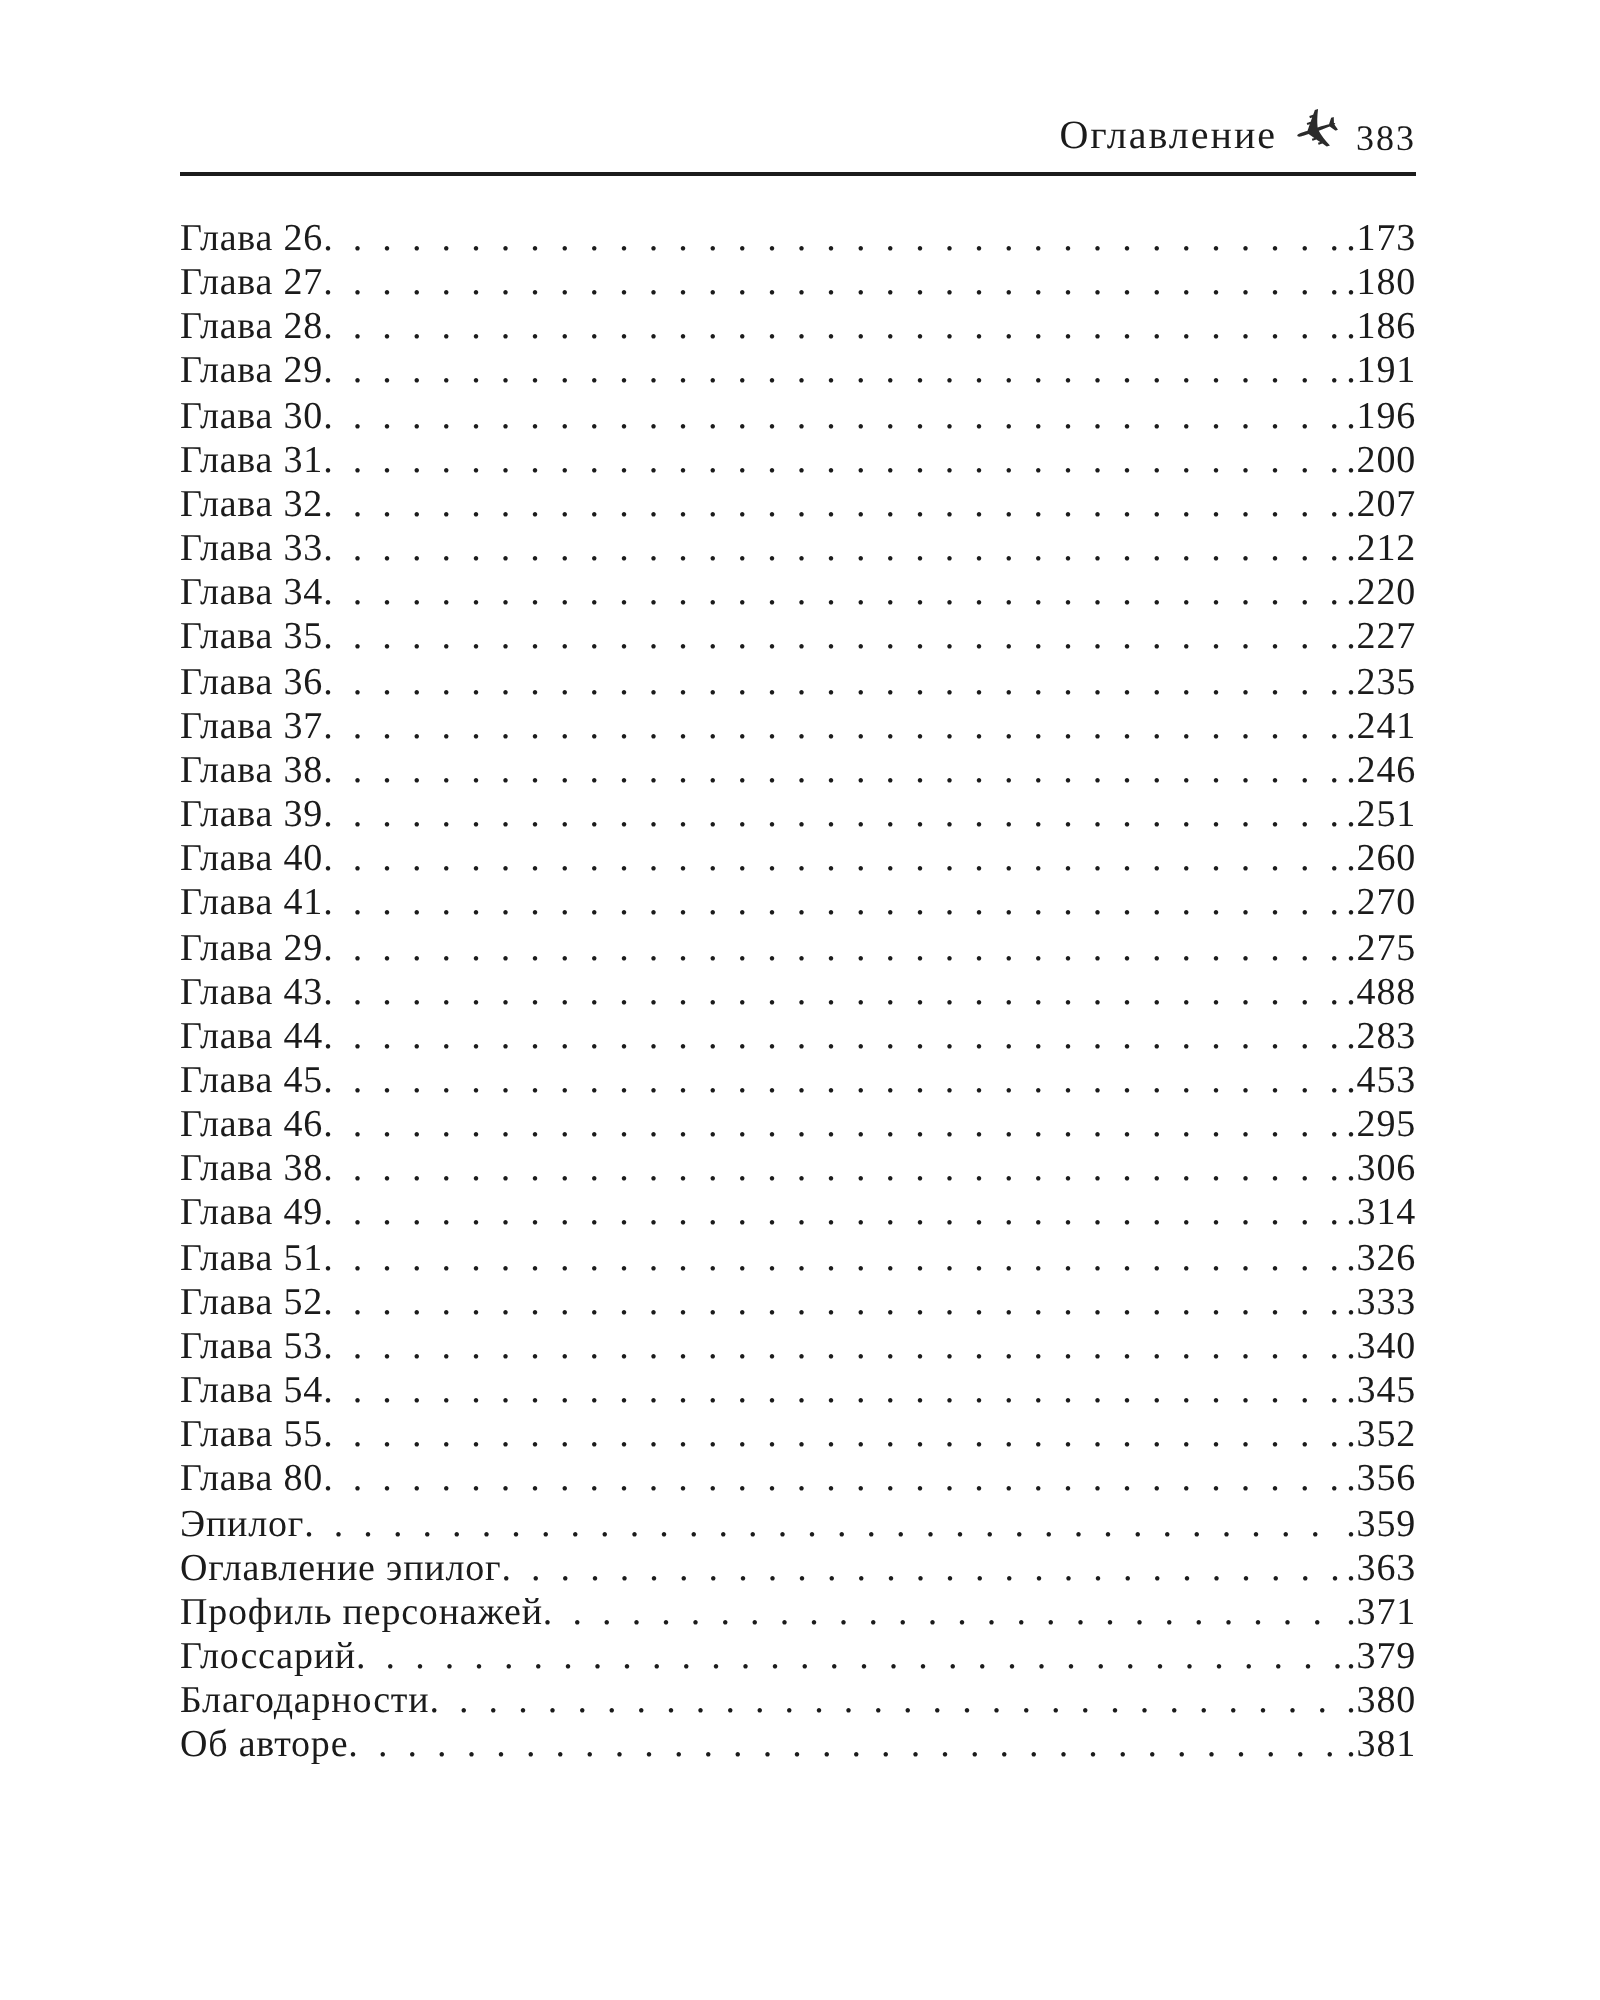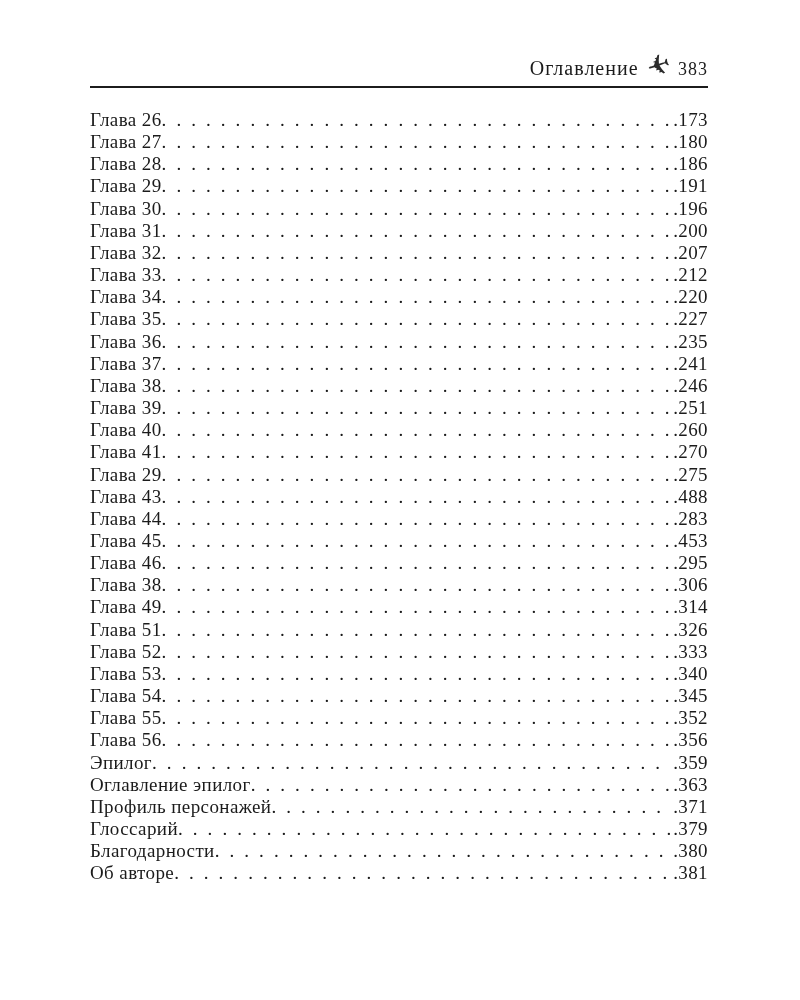--- a/index.html
+++ b/index.html
@@ -262,21 +262,21 @@
       <span class="toc-page">345</span>
     </div>
 
     <div class="toc-row">
       <span class="toc-label">Глава 55</span>
       <span class="toc-dots"></span>
       <span class="toc-page">352</span>
     </div>
 
     <div class="toc-row">
-      <span class="toc-label">Глава 56</span>
+      <span class="toc-label">Глава 80</span>
       <span class="toc-dots"></span>
       <span class="toc-page">356</span>
     </div>
 
     <div class="toc-row">
       <span class="toc-label">Эпилог</span>
       <span class="toc-dots"></span>
       <span class="toc-page">359</span>
     </div>
 

